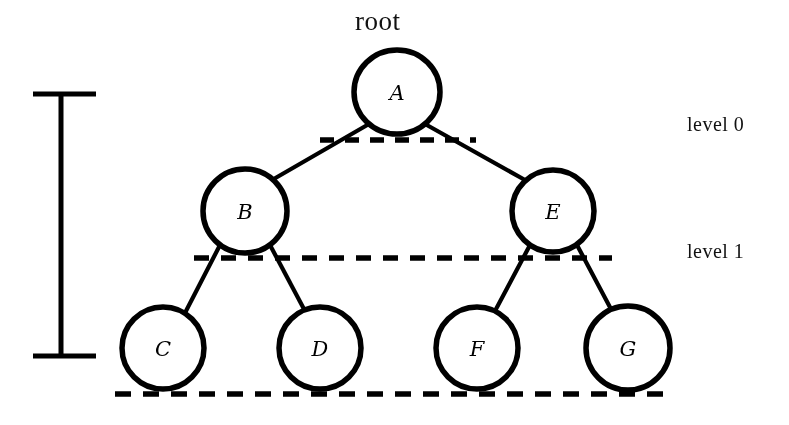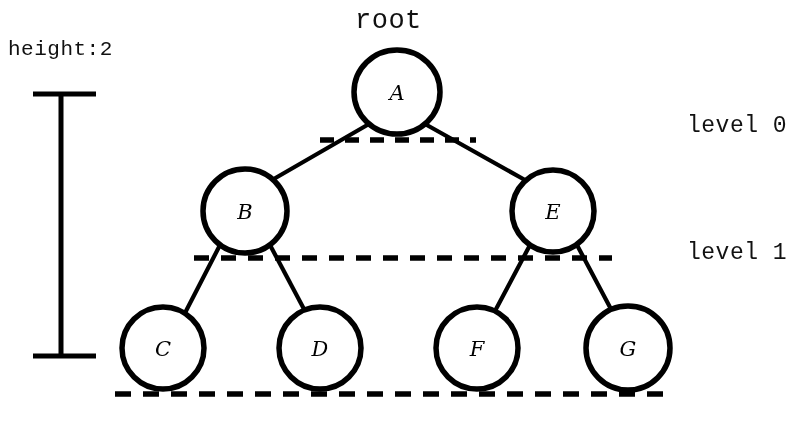--- a/index.html
+++ b/index.html
@@ -50,37 +50,37 @@
   .node-text {
     font-family: "DejaVu Serif", serif;
     font-style: italic;
     font-size: 21px;
     fill: #000000;
     text-anchor: middle;
     dominant-baseline: middle;
   }
   .hand-text {
     position: absolute;
-    font-family: Liberation Mono, monospace;
+    font-family: Liberation Serif, serif;
     color: #111111;
     white-space: nowrap;
     letter-spacing: 0.5px;
   }
   .label-root {
     font-size: 27px;
     left: 355px;
     top: 6px;
   }
   .label-height {
     font-size: 21px;
     left: 8px;
     top: 38px;
   }
   .label-level {
-    font-size: 23px;
+    font-size: 20px;
   }
   .lvl0 { left: 687px; top: 113px; }
   .lvl1 { left: 687px; top: 240px; text-align: right; }
   .lvl2 { left: 687px; top: 378px; }
 </style>
 </head>
 <body>
 
 <div id="canvas">
 
@@ -139,20 +139,19 @@
 
     <g>
       <ellipse class="node-circle" cx="628" cy="348" rx="42" ry="42"></ellipse>
       <text class="node-text" x="628" y="350">G</text>
     </g>
 
   </svg>
 
   <div class="hand-text label-root">root</div>
 
-  <div class="hand-text label-height">height:2</div>
 
   <div class="hand-text label-level lvl0">level 0</div>
 
   <div class="hand-text label-level lvl1">level 1</div>
 
 
 </div>
 
 </body></html>

